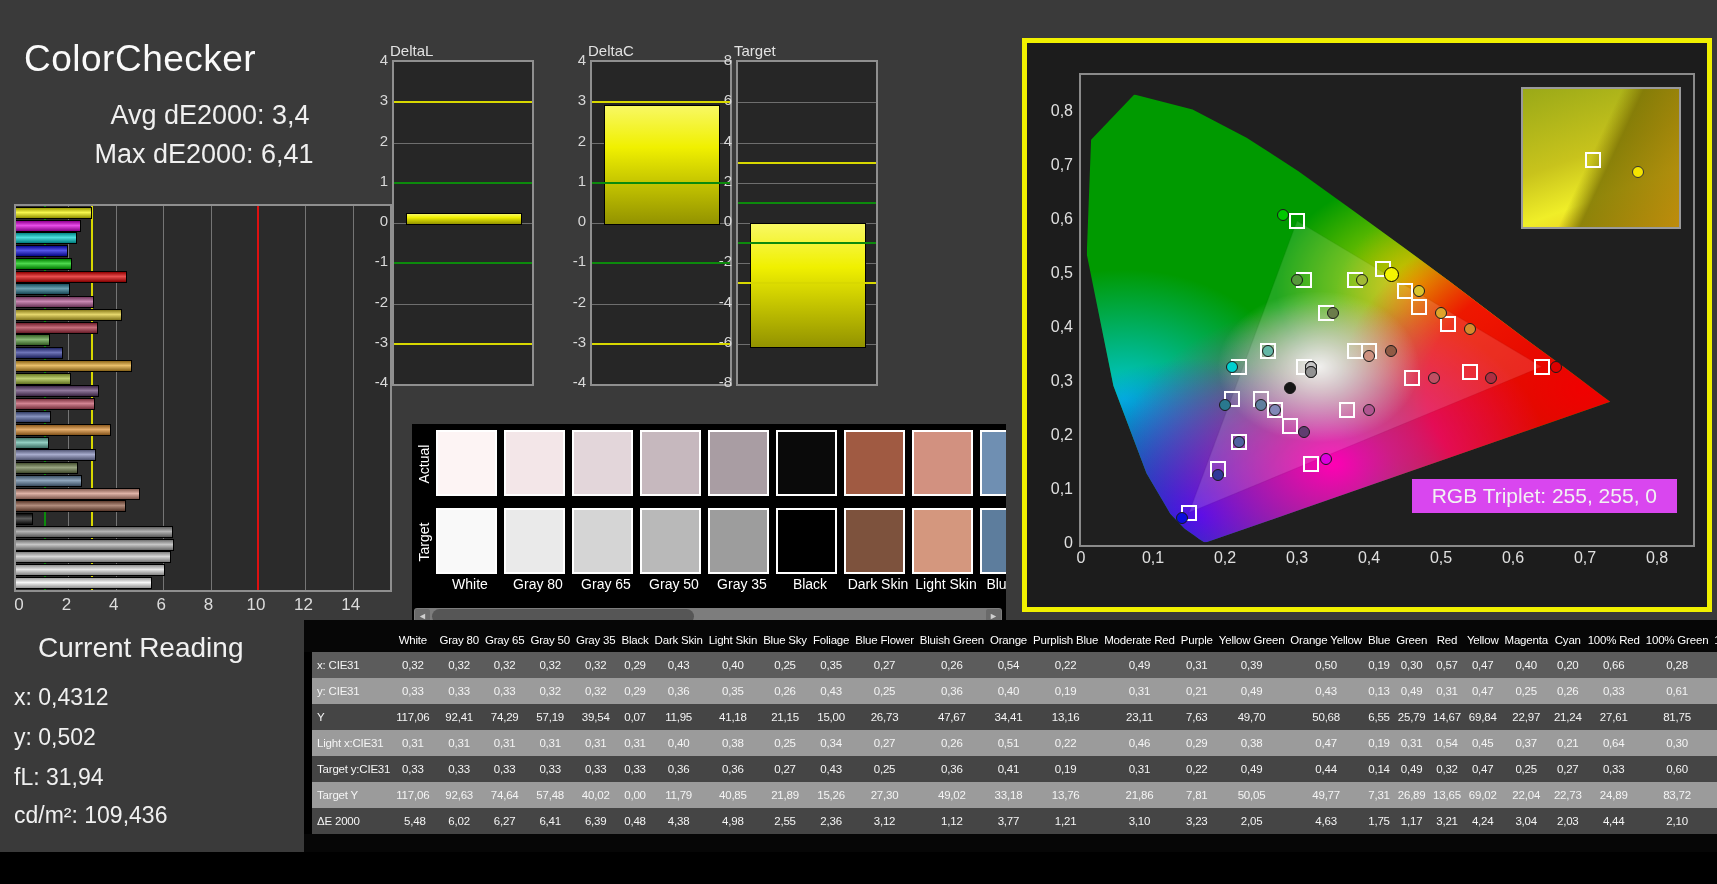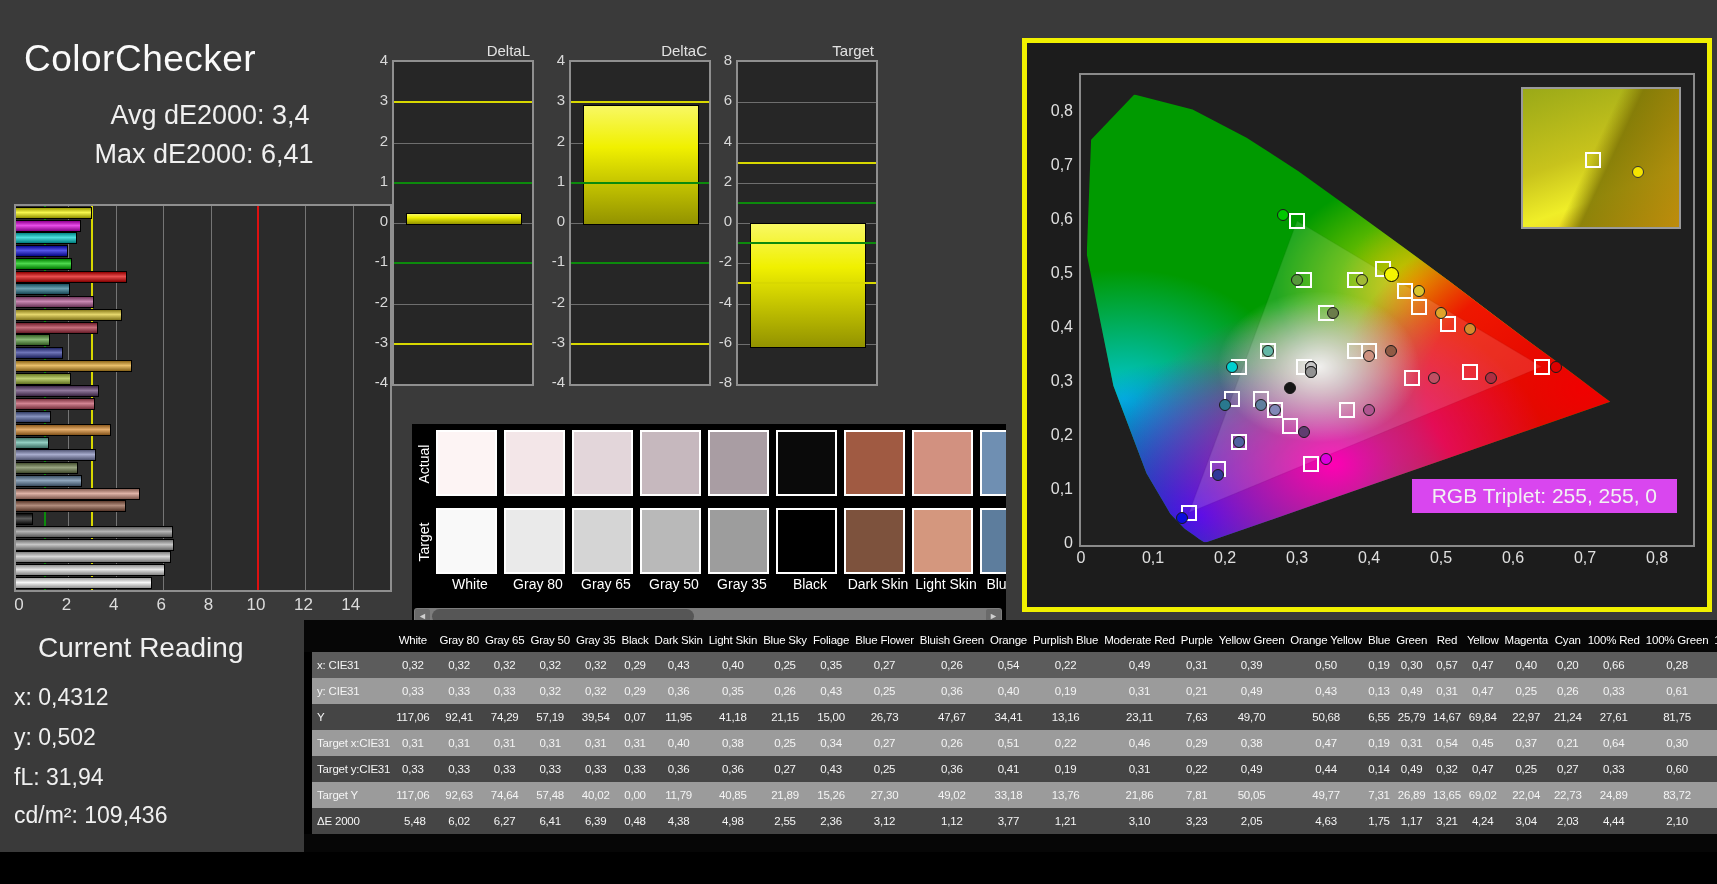--- a/index.html
+++ b/index.html
@@ -19,22 +19,22 @@
   .vgrid{position:absolute;top:0;bottom:0;width:1px;background:#757575;}
   .vline{position:absolute;top:0;bottom:0;width:2px;}
   #deltae-bars{position:absolute;left:0;top:0;width:100%;height:100%;
                display:flex;flex-direction:column;justify-content:space-evenly;}
   .debar{height:10px;border:1px solid #000;border-left:none;
          background-image:linear-gradient(180deg,rgba(0,0,0,.35),rgba(255,255,255,.3) 45%,rgba(0,0,0,.4));}
   .de-xlabels{position:absolute;top:412px;left:0;width:100%;height:20px;font-size:17px;color:#dcdcdc;}
   .de-xlabel{position:absolute;transform:translateX(-50%);}
   
   .mini{position:absolute;top:42px;width:168px;height:362px;}
-  #mini-dl{left:366px;}  #mini-dc{left:543px;}  #mini-dh{left:710px;}
-  .mini-title{position:absolute;left:24px;top:0;width:140px;text-align:right;font-size:15px;color:#e2e2e2;}
+  #mini-dl{left:366px;}  #mini-dc{left:564px;}  #mini-dh{left:710px;}
+  .mini-title{position:absolute;left:24px;top:0;width:140px;text-align:left;font-size:15px;color:#e2e2e2;}
   .mini-plot{position:absolute;left:26px;top:18px;width:138px;height:322px;
              background:#262626;border:2px solid #8f8f8f;}
   .hline{position:absolute;left:0;right:0;height:1px;background:#6e6e6e;}
   .hline.t-green{background:#0c8a0c;height:2px;z-index:4;}
   .hline.t-yellow{background:#d8d800;height:2px;z-index:4;}
   .mini-tick{position:absolute;width:22px;text-align:right;font-size:15px;color:#d8d8d8;}
   .mini-bar{position:absolute;left:9%;width:82%;border:1px solid #000;z-index:3;
             background-color:#f0f000;
             background-image:linear-gradient(180deg,rgba(255,255,180,.55),rgba(0,0,0,0) 35%,rgba(70,70,0,.55));}
   
@@ -567,21 +567,21 @@
           <td>25,79</td>
           <td>14,67</td>
           <td>69,84</td>
           <td>22,97</td>
           <td>21,24</td>
           <td>27,61</td>
           <td>81,75</td>
           <td>7,32</td>
         </tr>
         <tr class="light">
-          <td class="rowlab">Target x:CIE31</td>
+          <td class="rowlab">Light x:CIE31</td>
           <td>0,31</td>
           <td>0,31</td>
           <td>0,31</td>
           <td>0,31</td>
           <td>0,31</td>
           <td>0,31</td>
           <td>0,40</td>
           <td>0,38</td>
           <td>0,25</td>
           <td>0,34</td>

